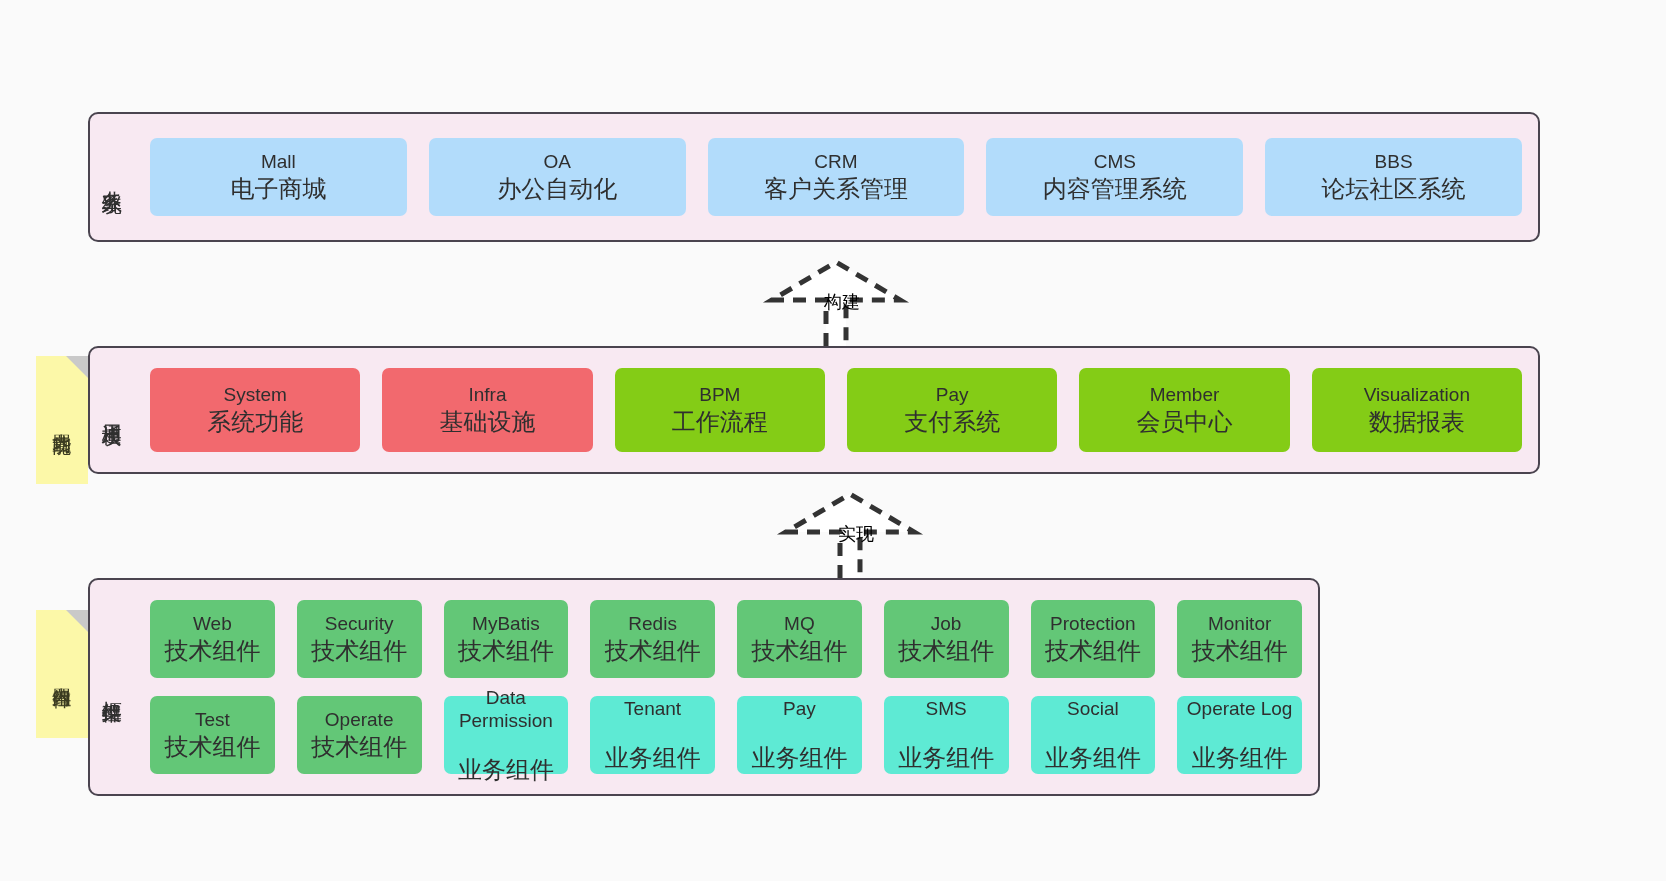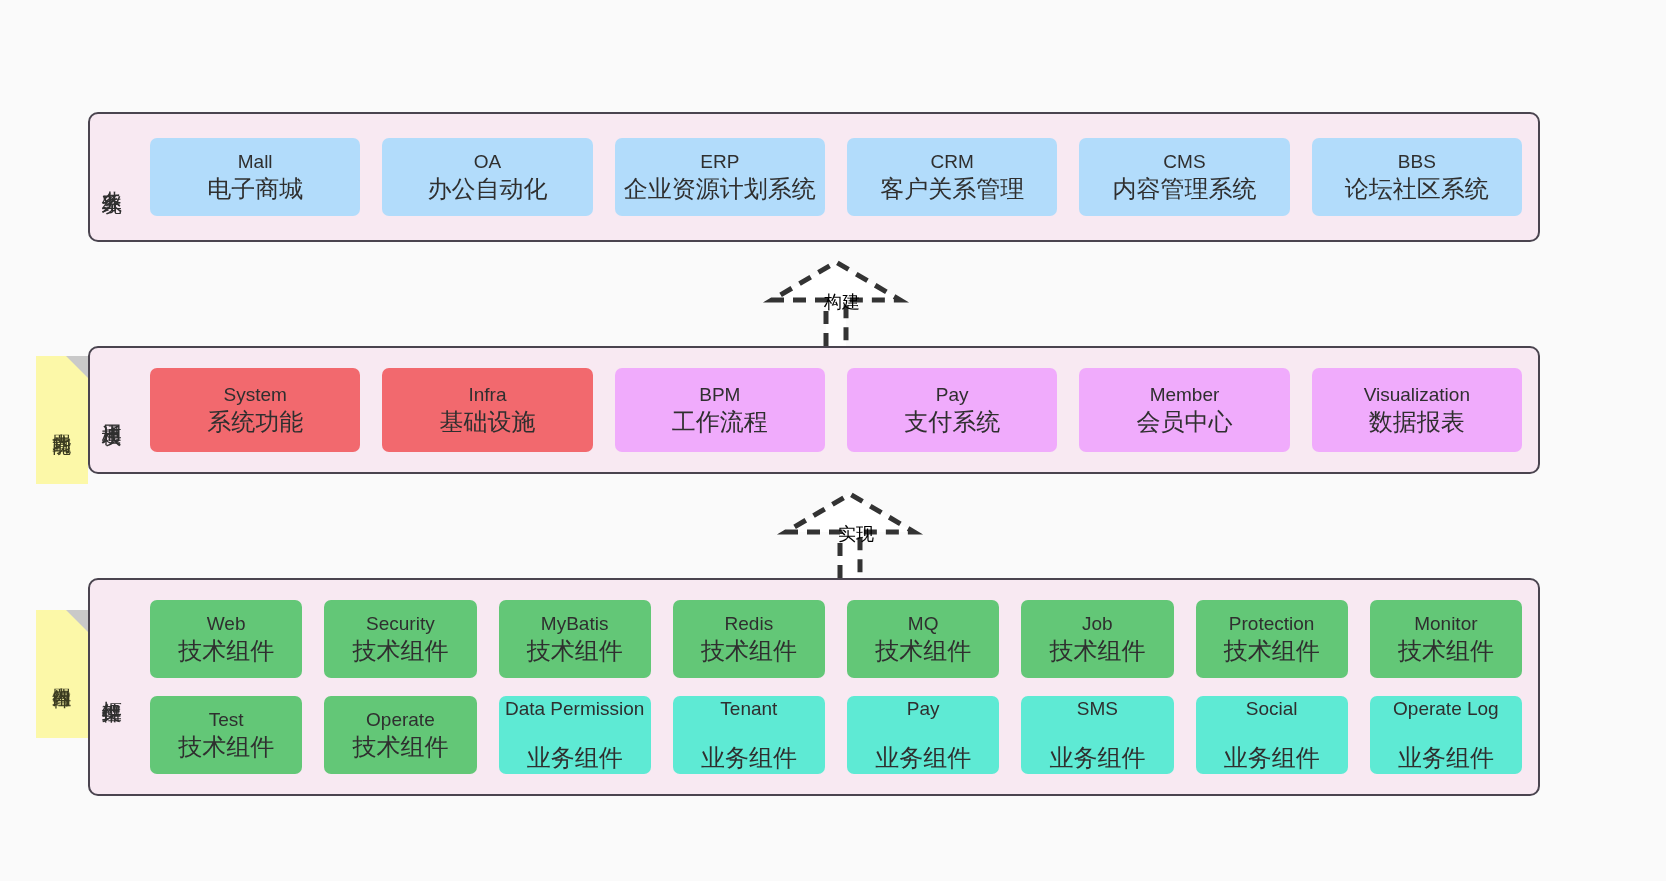--- a/index.html
+++ b/index.html
@@ -83,21 +83,21 @@
   }
   .node .sub {
     font-size: 24px;
   }
   .node.h-lg { height: 78px; }
   .node.h-md { height: 84px; }
   .node.h-sm { height: 78px; }
 
   .c-blue       { background: #b2dcfb; }
   .c-red        { background: #f2696e; }
-  .c-pink       { background: #f0abfc; }
+  .c-pink       { background: #84cc16; }
   .c-green      { background: #63c777; }
   .c-lightgreen { background: #5eead4; gap: 22px; }
 
   
   .sticky {
     position: absolute;
     box-sizing: border-box;
     background: #fcf8a8;
     width: 52px;
     display: flex;
@@ -145,24 +145,20 @@
 
         <div class="node h-lg c-blue">
           <span class="title">Mall</span>
           <span class="sub">电子商城</span>
         </div>
         <div class="node h-lg c-blue">
           <span class="title">OA</span>
           <span class="sub">办公自动化</span>
         </div>
         <div class="node h-lg c-blue">
-          <span class="title">ERP</span>
-          <span class="sub">企业资源计划系统</span>
-        </div>
-        <div class="node h-lg c-blue">
           <span class="title">CRM</span>
           <span class="sub">客户关系管理</span>
         </div>
         <div class="node h-lg c-blue">
           <span class="title">CMS</span>
           <span class="sub">内容管理系统</span>
         </div>
         <div class="node h-lg c-blue">
           <span class="title">BBS</span>
           <span class="sub">论坛社区系统</span>
@@ -223,21 +219,21 @@
       <path d="M 70 88 L 70 42 L 16 42 L 80 4 L 144 42 L 90 42 L 90 88" fill="#ffffff" stroke="#333333" stroke-width="5" stroke-dasharray="13,9" stroke-linecap="butt" stroke-linejoin="miter"></path>
     </svg>
     <span class="arrow-label" style="left:68px; top:32px;">实现</span>
   </div>
 
   <div class="sticky" style="left:36px; top:610px; height:128px;">
     <span class="fold"></span>
     <span>内置组件</span>
   </div>
 
-  <div class="tier" id="tier-2" style="left:88px; top:578px; width:1452px; height:218px;">
+  <div class="tier" id="tier-2" style="left:88px; top:578px; width:1232px; height:218px;">
     <div class="tier-label">框架组件</div>
     <div class="tier-body">
 
       <div class="row">
         <div class="node h-sm c-green">
           <span class="title">Web</span>
           <span class="sub">技术组件</span>
         </div>
         <div class="node h-sm c-green">
           <span class="title">Security</span>

